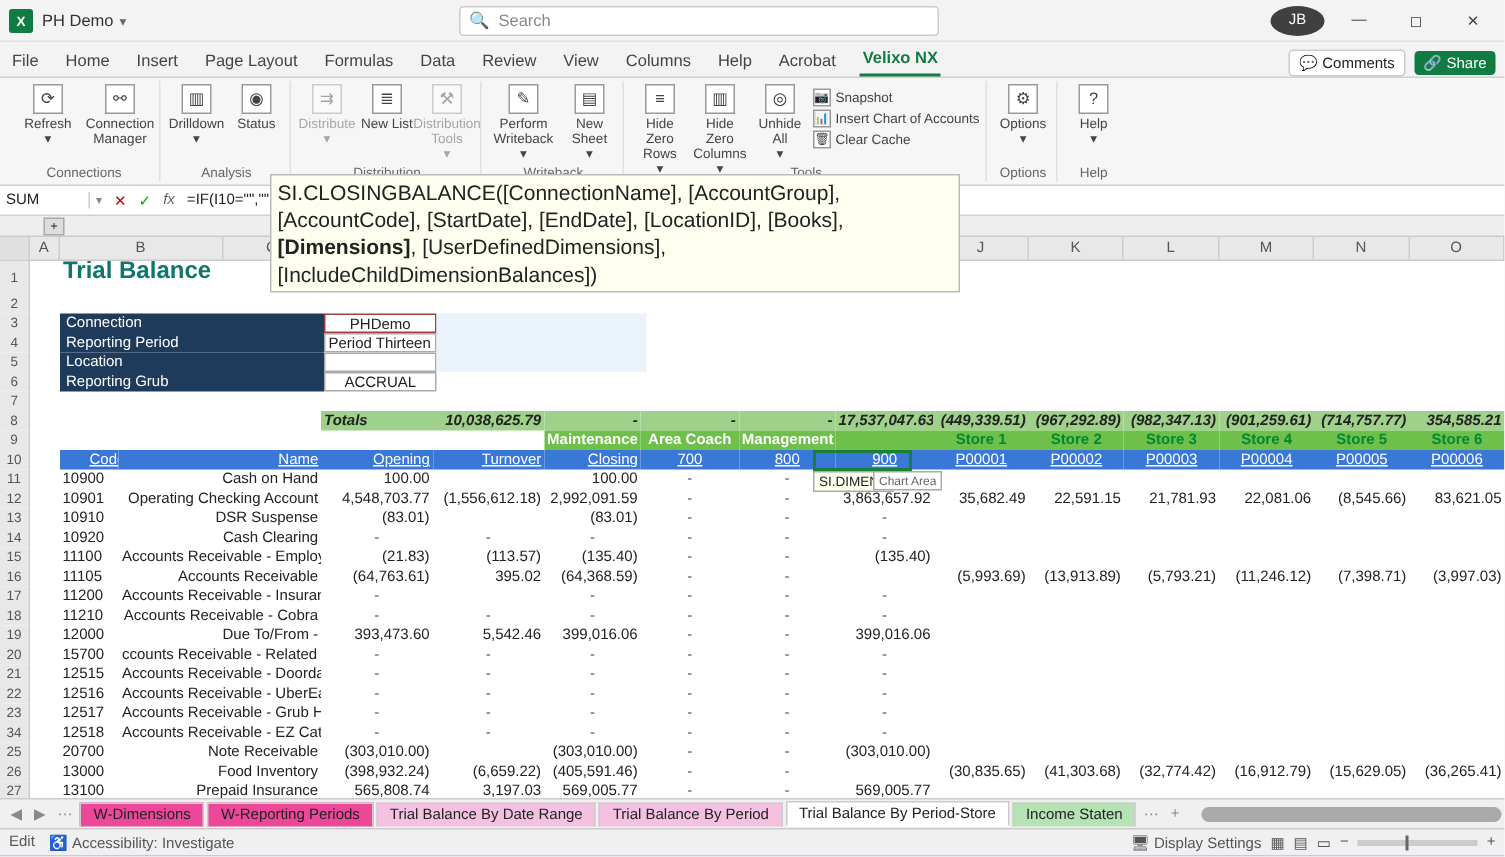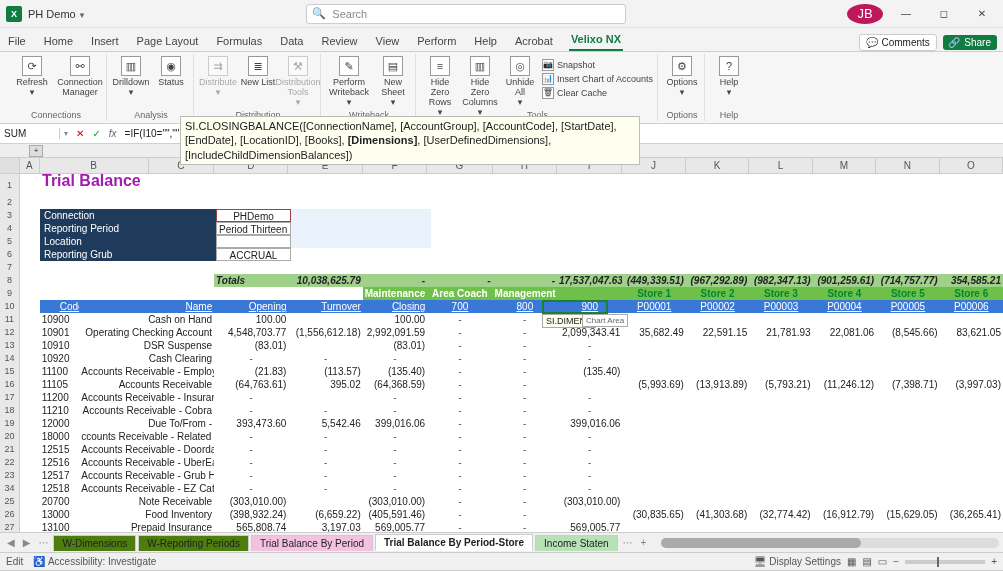--- a/index.html
+++ b/index.html
@@ -4,21 +4,21 @@
 <style>
 *{box-sizing:border-box;margin:0;padding:0;font-family:"Segoe UI",Arial,sans-serif}
 body{background:#f3f3f3;width:1003px;height:571px;overflow:hidden;font-size:11px;color:#222}
 .titlebar{height:28px;background:#f3f3f3;display:flex;align-items:center;padding:0 6px;border-bottom:1px solid #e0e0e0}
 .titlebar .xl-icon{width:16px;height:16px;background:#107c41;color:#fff;font-size:9px;font-weight:bold;display:flex;align-items:center;justify-content:center;border-radius:2px;margin-right:6px}
 .titlebar .doc{font-size:11px;color:#333}
 .titlebar .chev{margin-left:4px;color:#666;font-size:9px}
 .titlebar .search{margin-left:auto;margin-right:auto;width:320px;height:20px;background:#fff;border:1px solid #ccc;border-radius:3px;display:flex;align-items:center;padding:0 6px;color:#888;font-size:11px}
 .titlebar .search span.ic{margin-right:6px}
 .titlebar .right{display:flex;align-items:center;gap:8px}
-.avatar{width:36px;height:20px;border-radius:50%;background:#be185d;color:#fff;font-size:13px;display:flex;align-items:center;justify-content:center}
+.avatar{width:36px;height:20px;border-radius:50%;background:#404040;color:#fff;font-size:10px;display:flex;align-items:center;justify-content:center}
 .winbtn{width:30px;height:20px;display:flex;align-items:center;justify-content:center;color:#444;font-size:10px}
 .tabs{height:24px;background:#f3f3f3;display:flex;align-items:flex-end;padding:0 6px;border-bottom:1px solid #d0d0d0;gap:14px}
 .tabs .tab{font-size:11px;color:#444;padding:4px 2px;cursor:pointer}
 .tabs .tab.active{color:#107c41;border-bottom:2px solid #107c41;font-weight:600}
 .tabs .rbtn{margin-left:auto;display:flex;gap:6px;align-items:center}
 .cbtn{background:#fff;border:1px solid #ccc;border-radius:3px;padding:2px 6px;font-size:10px;display:flex;align-items:center;gap:3px}
 .share{background:#107c41;color:#fff;border:none}
 .ribbon{height:72px;background:#f6f6f6;border-bottom:1px solid #d0d0d0;display:flex;padding:2px 6px;gap:2px}
 .grp{display:flex;flex-direction:column;align-items:center;padding:0 4px;border-right:1px solid #e0e0e0}
 .grp:last-child{border-right:none}
@@ -32,34 +32,34 @@
 .vlist .row{display:flex;align-items:center;gap:3px;cursor:pointer}
 .vlist .row .ico{width:12px;height:12px;border:1px solid #999;background:#fff;font-size:8px;display:flex;align-items:center;justify-content:center}
 .fbar{height:20px;background:#fff;border-bottom:1px solid #d0d0d0;display:flex;align-items:center;font-size:10px}
 .fbar .name{width:60px;border-right:1px solid #ccc;padding:0 4px;text-align:left}
 .fbar .cancel{color:#c00;padding:0 4px}
 .fbar .accept{color:#0a0;padding:0 4px}
 .fbar .fx{font-style:italic;color:#666;padding:0 4px}
 .fbar .formula{flex:1;padding:0 4px;white-space:nowrap;overflow:hidden}
 .fbar .dd{padding:0 4px;color:#888;font-size:8px}
 .formula .p1{color:#0070c0}.formula .p2{color:#c00000}.formula .p3{color:#7030a0}.formula .p4{color:#00b050}.formula .p5{color:#c65911}
-.tooltip{position:absolute;left:180px;top:116px;background:#fffff0;border:1px solid #bbb;font-size:11px;padding:2px 4px;z-index:50;line-height:1.3;max-width:460px}
+.tooltip{position:absolute;left:180px;top:116px;background:#fffff0;border:1px solid #bbb;font-size:14px;padding:2px 4px;z-index:50;line-height:1.3;max-width:460px}
 .tooltip .bold{font-weight:bold}
 .expand{height:14px;background:#eee;border-bottom:1px solid #ccc;display:flex;align-items:center;justify-content:flex-end;padding-right:960px}
 .expand .btn{width:14px;height:12px;background:#ddd;border:1px solid #aaa;font-size:8px;text-align:center;line-height:10px}
 .colhdr{height:16px;background:#e8e8e8;display:flex;border-bottom:1px solid #ccc}
 .colhdr .sel{width:20px;border-right:1px solid #ccc;background:#e0e0e0}
 .colhdr .c{border-right:1px solid #ccc;text-align:center;font-size:10px;color:#555;line-height:16px}
 .sheet{position:relative;height:358px;overflow:hidden;background:#fff}
 .rows{position:absolute;left:0;top:0;right:0}
 .row{display:flex;height:13px;border-bottom:0px solid #eee}
 .rn{width:20px;background:#e8e8e8;border-right:1px solid #ccc;text-align:center;font-size:9px;color:#555;line-height:13px}
 .cell{border-right:0px solid #f0f0f0;font-size:10px;padding:0 2px;line-height:13px;white-space:nowrap;overflow:hidden}
 .cB{width:110px}.cC{width:66px}.cD{width:75px}.cE{width:75px}.cF{width:65px}.cG{width:66px}.cH{width:65px}.cI{width:66px}.cJ{width:64px}.cK{width:64px}.cL{width:64px}.cM{width:64px}.cN{width:64px}.cO{width:64px}
-.r-title .cell{font-size:16px;font-weight:600;color:#a21caf}
+.r-title .cell{font-size:16px;font-weight:600;color:#0f766e}
 .r-title{height:22px}
 .r-title .rn{line-height:22px}
 .darkhdr{background:#1f3b5c;color:#fff;font-size:10px;padding-left:4px}
 .valbox{background:#fff;border:1px solid #aaa;text-align:center;font-size:10px}
 .valbox.red{border:1px solid #a04040}
 .totals{background:#9fd18b;font-style:italic;font-weight:600}
 .totnum{background:#9fd18b;font-style:italic;font-weight:600;text-align:right}
 .greenhdr{background:#6fbf4b;color:#083;font-weight:600;text-align:center;font-size:10px}
 .greenhdr.w{color:#fff}
 .bluehdr{background:#3a78d8;color:#fff;text-align:center;font-size:10px;text-decoration:underline}
@@ -68,23 +68,23 @@
 .code{text-align:left;color:#222}
 .name{text-align:right}
 .num{text-align:right}
 .dash{text-align:center;color:#555}
 .selcell{position:absolute;border:2px solid #1a7f37;pointer-events:none;z-index:10}
 .dimtip{position:absolute;background:#fffff0;border:1px solid #aaa;font-size:9px;padding:1px 3px;z-index:11}
 .charttip{position:absolute;background:#fff;border:1px solid #aaa;font-size:8px;padding:1px 3px;z-index:11;color:#666}
 .wtabs{height:20px;background:#f0f0f0;border-top:1px solid #ccc;display:flex;align-items:center;padding:0 4px;gap:2px;font-size:10px}
 .wtabs .nav{color:#888;padding:0 3px;cursor:pointer}
 .wtab{padding:2px 8px;border:1px solid #ccc;border-bottom:none;cursor:pointer;white-space:nowrap}
-.wtab.blue{background:#4d7c0f}
+.wtab.blue{background:#ec4899}
 .wtab.pink{background:#f4c2e0}
-.wtab.active{background:#fff;border-bottom:1px solid #fff;font-weight:700}
+.wtab.active{background:#fff;border-bottom:1px solid #fff;font-weight:400}
 .wtab.green{background:#b6e2b6}
 .wtabs .scroll{flex:1;height:10px;margin-left:10px;background:#ddd;border-radius:5px;position:relative}
 .wtabs .scroll .thumb{position:absolute;left:0;width:200px;height:100%;background:#aaa;border-radius:5px}
 .status{height:18px;background:#f0f0f0;border-top:1px solid #ccc;display:flex;align-items:center;font-size:10px;padding:0 6px;gap:10px;color:#555}
 .status .right{margin-left:auto;display:flex;gap:6px;align-items:center}
 .zoom{width:80px;height:4px;background:#ccc;position:relative}
 .zoom .t{position:absolute;left:40%;top:-3px;width:2px;height:10px;background:#666}
 .taskbar{height:34px;background:#e8eef6;display:flex;align-items:center;padding:0 8px;gap:6px;font-size:10px;border-top:1px solid #ccc}
 </style>
 </head>
@@ -107,21 +107,21 @@
 
 <div class="tabs">
   <div class="tab">File</div>
   <div class="tab">Home</div>
   <div class="tab">Insert</div>
   <div class="tab">Page Layout</div>
   <div class="tab">Formulas</div>
   <div class="tab">Data</div>
   <div class="tab">Review</div>
   <div class="tab">View</div>
-  <div class="tab">Perform</div>
+  <div class="tab">Columns</div>
   <div class="tab">Help</div>
   <div class="tab">Acrobat</div>
   <div class="tab active">Velixo NX</div>
   <div class="rbtn">
     <div class="cbtn">💬 <span>Comments</span></div>
     <div class="cbtn share">🔗 <span>Share</span></div>
   </div>
 </div>
 
 <div class="ribbon">
@@ -357,21 +357,21 @@
       <div class="row">
         <div class="rn">12</div>
         <div class="cell" style="width:20px"></div>
         <div class="cell code" style="width:40px">10901</div>
         <div class="cell name" style="width:136px">Operating Checking Account</div>
         <div class="cell cD num">4,548,703.77</div>
         <div class="cell cE num">(1,556,612.18)</div>
         <div class="cell cF num">2,992,091.59</div>
         <div class="cell cG dash">-</div>
         <div class="cell cH dash">-</div>
-        <div class="cell cI num">2,099,343.41</div>
+        <div class="cell cI num">3,863,657.92</div>
         <div class="cell cJ num">35,682.49</div>
         <div class="cell cK num">22,591.15</div>
         <div class="cell cL num">21,781.93</div>
         <div class="cell cM num">22,081.06</div>
         <div class="cell cN num">(8,545.66)</div>
         <div class="cell cO num">83,621.05</div>
       </div>
       <div class="row">
         <div class="rn">13</div>
         <div class="cell" style="width:20px"></div>
@@ -494,21 +494,21 @@
         <div class="cell cJ num"></div>
         <div class="cell cK num"></div>
         <div class="cell cL num"></div>
         <div class="cell cM num"></div>
         <div class="cell cN num"></div>
         <div class="cell cO num"></div>
       </div>
       <div class="row">
         <div class="rn">20</div>
         <div class="cell" style="width:20px"></div>
-        <div class="cell code" style="width:40px">18000</div>
+        <div class="cell code" style="width:40px">15700</div>
         <div class="cell name" style="width:136px">ccounts Receivable - Related Parties</div>
         <div class="cell cD dash">-</div>
         <div class="cell cE dash">-</div>
         <div class="cell cF dash">-</div>
         <div class="cell cG dash">-</div>
         <div class="cell cH dash">-</div>
         <div class="cell cI dash">-</div>
         <div class="cell cJ num"></div>
         <div class="cell cK num"></div>
         <div class="cell cL num"></div>
@@ -647,20 +647,21 @@
   <div class="dimtip" id="dimtip" style="left: 542px; top: 140px;">SI.DIMENS</div>
   <div class="charttip" id="charttip" style="left: 582px; top: 140px;">Chart Area</div>
 </div>
 
 <div class="wtabs">
   <span class="nav">◀</span>
   <span class="nav">▶</span>
   <span class="nav">⋯</span>
   <div class="wtab blue">W-Dimensions</div>
   <div class="wtab blue">W-Reporting Periods</div>
+  <div class="wtab pink">Trial Balance By Date Range</div>
   <div class="wtab pink">Trial Balance By Period</div>
   <div class="wtab active">Trial Balance By Period-Store</div>
   <div class="wtab green">Income Staten</div>
   <span class="nav">⋯</span>
   <span class="nav">+</span>
   <div class="scroll">
       <div class="thumb"></div>
     </div>
 </div>
 

